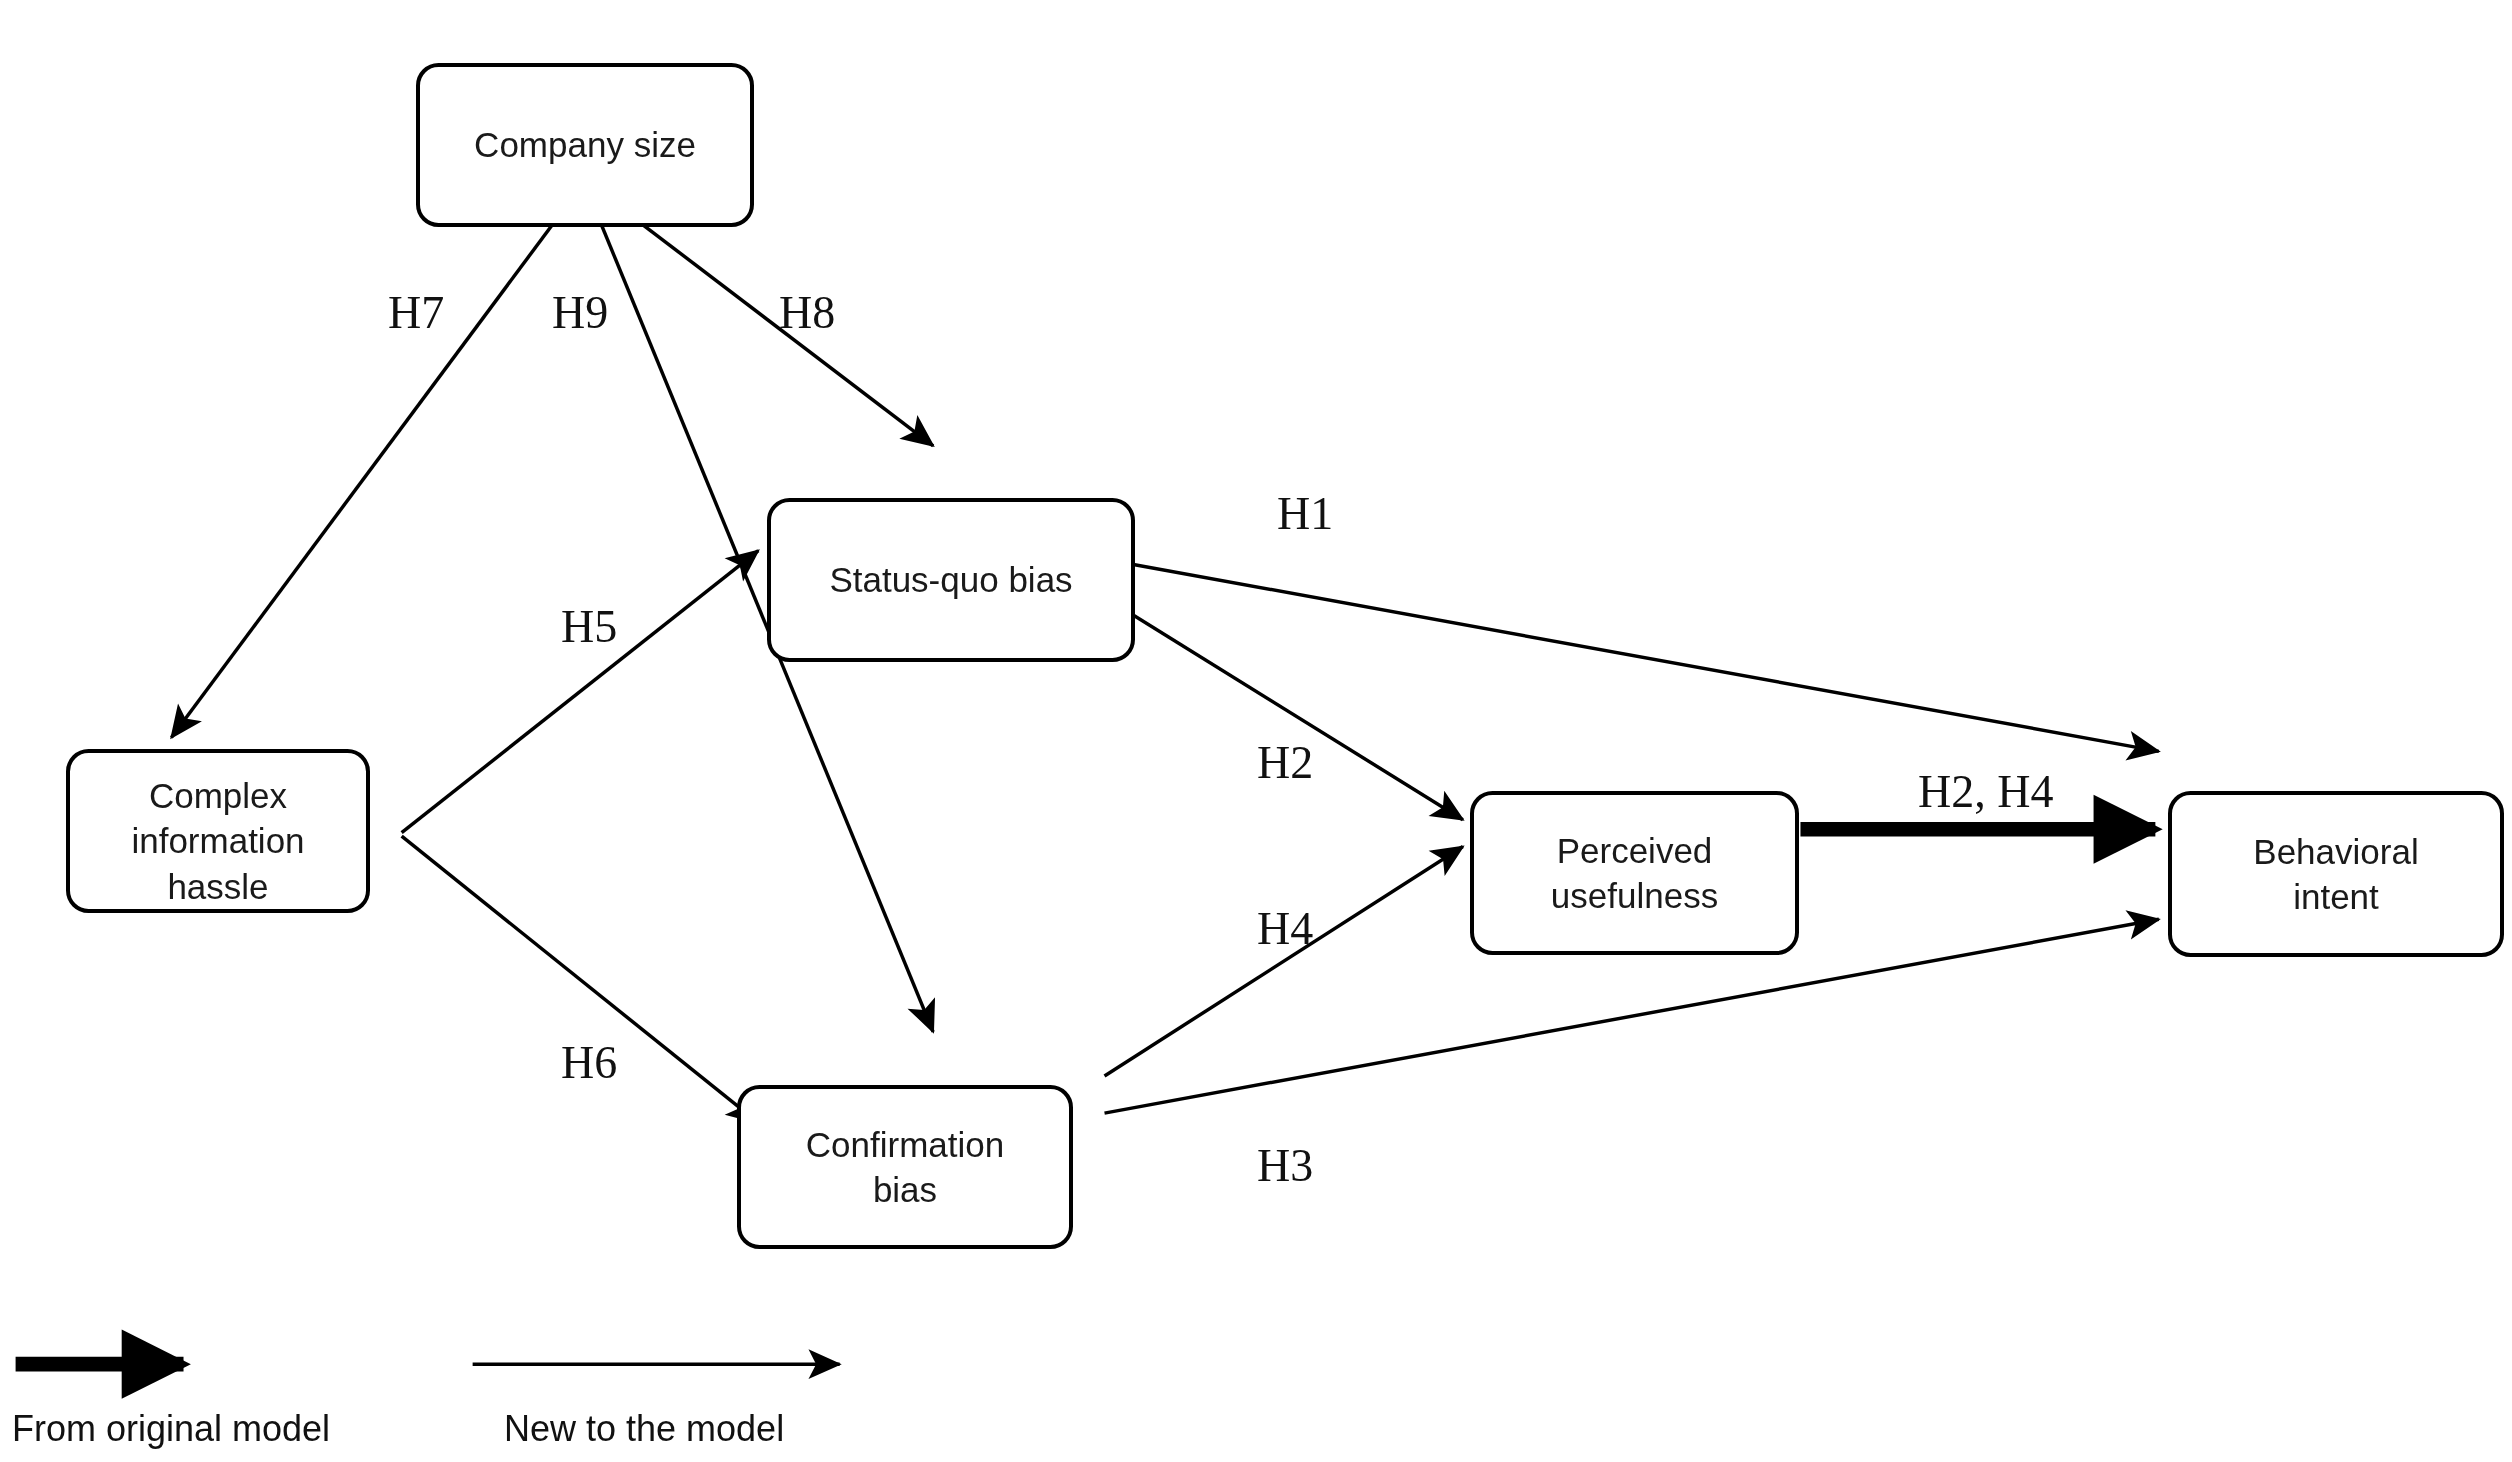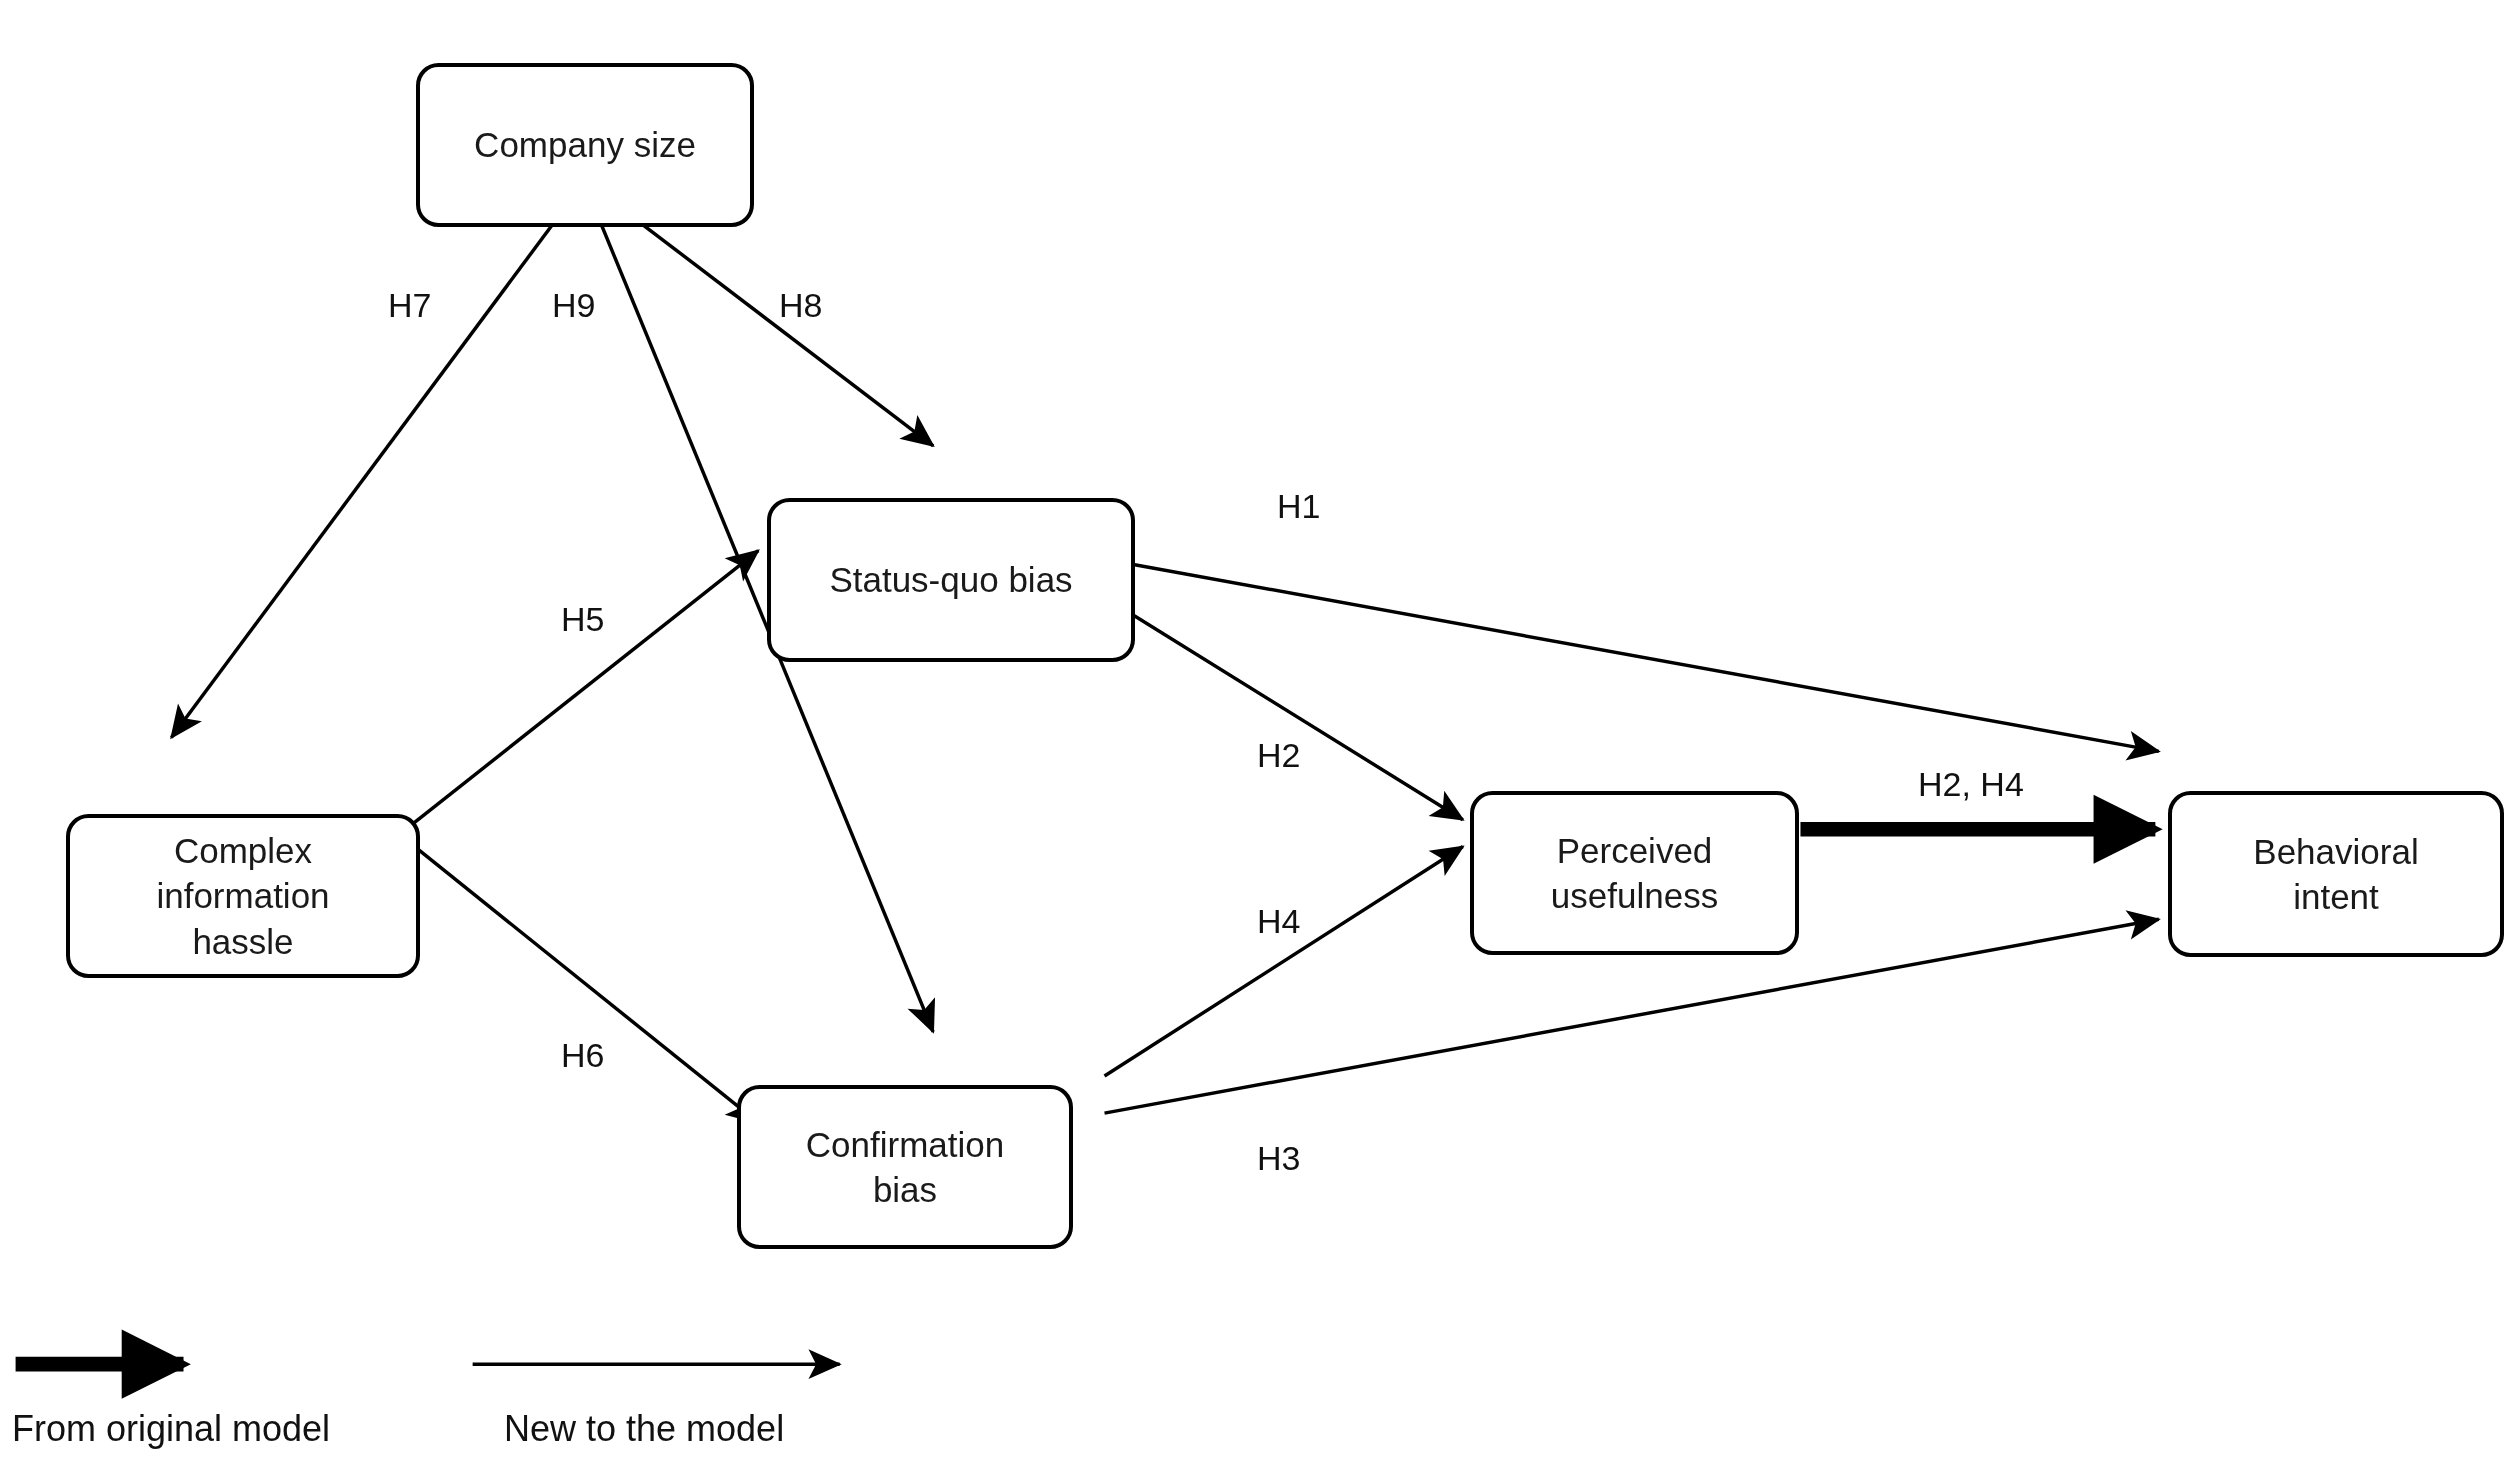--- a/index.html
+++ b/index.html
@@ -40,22 +40,22 @@
     margin-top: 44px;
   }
   .node-label {
     display: block;
     white-space: pre-line;
     padding: 0 10.4px;
   }
   .edge-label {
     position: absolute;
     color: #111111;
-    font-size: 34px;
-    font-family: Liberation Sans, sans-serif;
+    font-size: 46px;
+    font-family: Liberation Serif, serif;
     white-space: nowrap;
     z-index: 4;
   }
   .legend-label {
     position: absolute;
     color: #111111;
     font-size: 36px;
     font-family: "Liberation Sans", sans-serif;
     white-space: nowrap;
     z-index: 4;
@@ -102,21 +102,21 @@
   </svg>
 
   <div class="node-box" style="left:416px; top:19px; width:338px; height:164px;">
     <span class="node-label">Company size</span>
   </div>
 
   <div class="node-box" style="left:767px; top:454px; width:368px; height:164px;">
     <span class="node-label">Status-quo bias</span>
   </div>
 
-  <div class="node-box" style="left:66px; top:770px; width:354px; height:164px;">
+  <div class="node-box" style="left:66px; top:705px; width:304px; height:164px;align-items:flex-end;">
     <span class="node-label">Complex
 information
 hassle</span>
   </div>
 
   <div class="node-box" style="left:737px; top:1041px; width:336px; height:164px;">
     <span class="node-label">Confirmation
 bias</span>
   </div>
 

